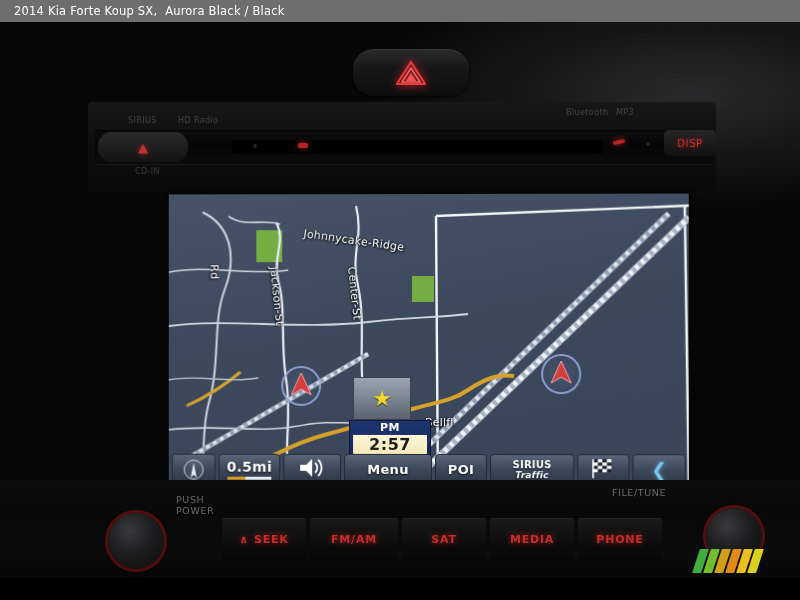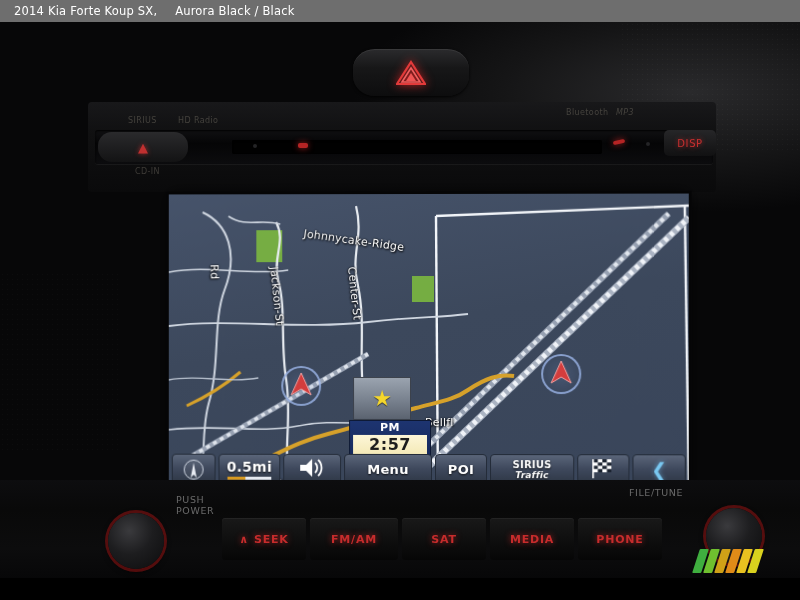--- a/index.html
+++ b/index.html
@@ -15,21 +15,21 @@
   .caption-bar {
     position: absolute; left: 0; width: 800px; height: 22px;
     background: #6e6e6e; color: #ffffff;
     font-size: 11.5px; line-height: 22px;
     padding-left: 14px; white-space: nowrap;
     letter-spacing: .2px;
   }
   #topbar { top: 0; }
   #bottombar { bottom: 0; }
   .sep-comma { margin-right: 4px; }
-  .trimdim { margin-left: 10px; }
+  .trimdim { margin-left: 0; }
 
   
   #dash {
     position: absolute; left:0; top:22px; width:800px; height:556px;
     background:
       radial-gradient(ellipse 420px 150px at 690px 70px, #2a2a2c 0%, #151516 45%, #070708 80%),
       radial-gradient(ellipse 300px 120px at 70px 470px, #1b1b1d 0%, #0b0b0c 60%, #050505 100%),
       linear-gradient(180deg, #131314 0%, #0e0e10 18%, #0a0a0b 40%, #060607 62%, #0b0b0c 80%, #0a0a0b 100%);
   }
   
@@ -208,21 +208,21 @@
     box-shadow: 0 0 0 3px rgba(150,20,20,.55), 0 2px 6px rgba(0,0,0,.9);
   }
   #knob-left { left:108px; top:513px; }
   #knob-right { left:706px; top:508px; }
   .hw-label {
     position:absolute; color:#6a6a6a; font-size:9.5px; letter-spacing:.6px;
     white-space:nowrap;
   }
   #lbl-push { left:176px; top:494px; }
   #lbl-power { left:176px; top:505px; }
-  #lbl-filetune { left:629px; top:487px; }
+  #lbl-filetune { left:612px; top:487px; }
 
   #hw-buttons { position:absolute; left:222px; top:518px; display:flex; gap:4px; }
   .hwbtn {
     height:42px;
     background: linear-gradient(180deg,#191919 0%, #101010 45%, #060606 100%);
     border-radius:3px;
     display:flex; align-items:center; justify-content:center; gap:5px;
     color:#c62c2c; font-size:11px; font-weight:bold; letter-spacing:.8px;
     text-shadow: 0 0 6px rgba(210,40,40,.75);
     box-shadow: inset 0 1px 0 rgba(255,255,255,.05);

